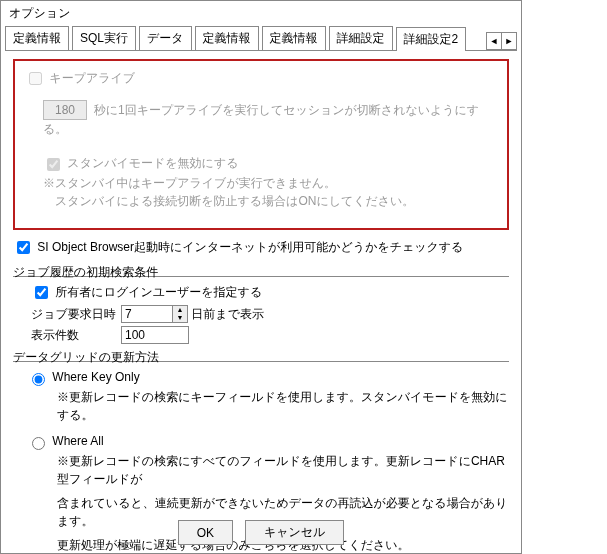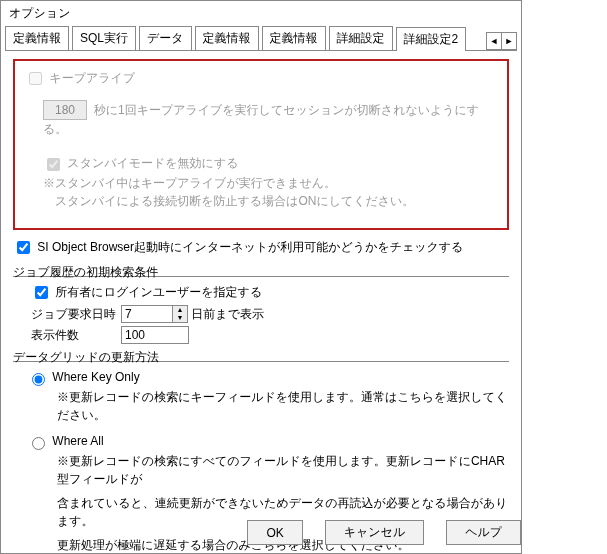--- a/index.html
+++ b/index.html
@@ -22,21 +22,21 @@
   .row{display:flex;align-items:center;margin:3px 0}
   .row .lbl{width:90px}
   .spin{display:inline-flex;border:1px solid #888}
   .spin input{width:44px;border:none;padding:1px 3px;font-family:inherit;font-size:12px}
   .spin .btns{display:flex;flex-direction:column;border-left:1px solid #888}
   .spin .btns div{width:14px;height:8px;font-size:7px;line-height:8px;text-align:center;background:#eee;cursor:default}
   .plain-input{width:60px;border:1px solid #888;padding:1px 3px;font-family:inherit;font-size:12px}
   .radio-group{margin-left:14px}
   .radio-row{margin:4px 0 2px 0}
   .note{margin:0 0 6px 30px;font-size:12px}
-  .buttons{position:absolute;left:0;right:0;bottom:8px;display:flex;justify-content:flex-end;gap:22px}
+  .buttons{position:absolute;left:0;right:0;bottom:8px;display:flex;justify-content:center;gap:12px}
   .btn{border:1px solid #888;background:#f2f2f2;padding:3px 18px;font-family:inherit;font-size:12px;cursor:default}
 </style>
 </head>
 <body>
 <div class="window">
   <div class="title">オプション</div>
 
   <div class="tabstrip">
     <div class="tab"><span>定義情報</span></div>
     <div class="tab"><span>SQL実行</span></div>
@@ -110,34 +110,33 @@
     <div class="fs" style="margin-top:0">
       <div class="fs-legend">データグリッドの更新方法</div>
       <div class="fs-line"></div>
       <div class="radio-group">
         <div class="radio-row">
           <label>
             <input type="radio" name="dgupd" checked="" class="cb" style="">
             <span style="font-family:Tahoma,sans-serif">Where Key Only</span>
           </label>
         </div>
-        <div class="note">※更新レコードの検索にキーフィールドを使用します。通常はこちらを選択してください。</div>
+        <div class="note">※更新レコードの検索にキーフィールドを使用します。スタンバイモードを無効にする。</div>
 
         <div class="radio-row" style="margin-top:8px">
           <label>
             <input type="radio" name="dgupd" class="cb" style="">
             <span style="font-family:Tahoma,sans-serif">Where All</span>
           </label>
         </div>
         <div class="note">※更新レコードの検索にすべてのフィールドを使用します。更新レコードにCHAR型フィールドが</div>
         <div class="note">含まれていると、連続更新ができないためデータの再読込が必要となる場合があります。</div>
         <div class="note">更新処理が極端に遅延する場合のみこちらを選択してください。</div>
       </div>
     </div>
 
   </div>
 
   <div class="buttons">
     <button class="btn">OK</button>
     <button class="btn">キャンセル</button>
-    <button class="btn">ヘルプ</button>
   </div>
 </div>
 
 </body></html>

